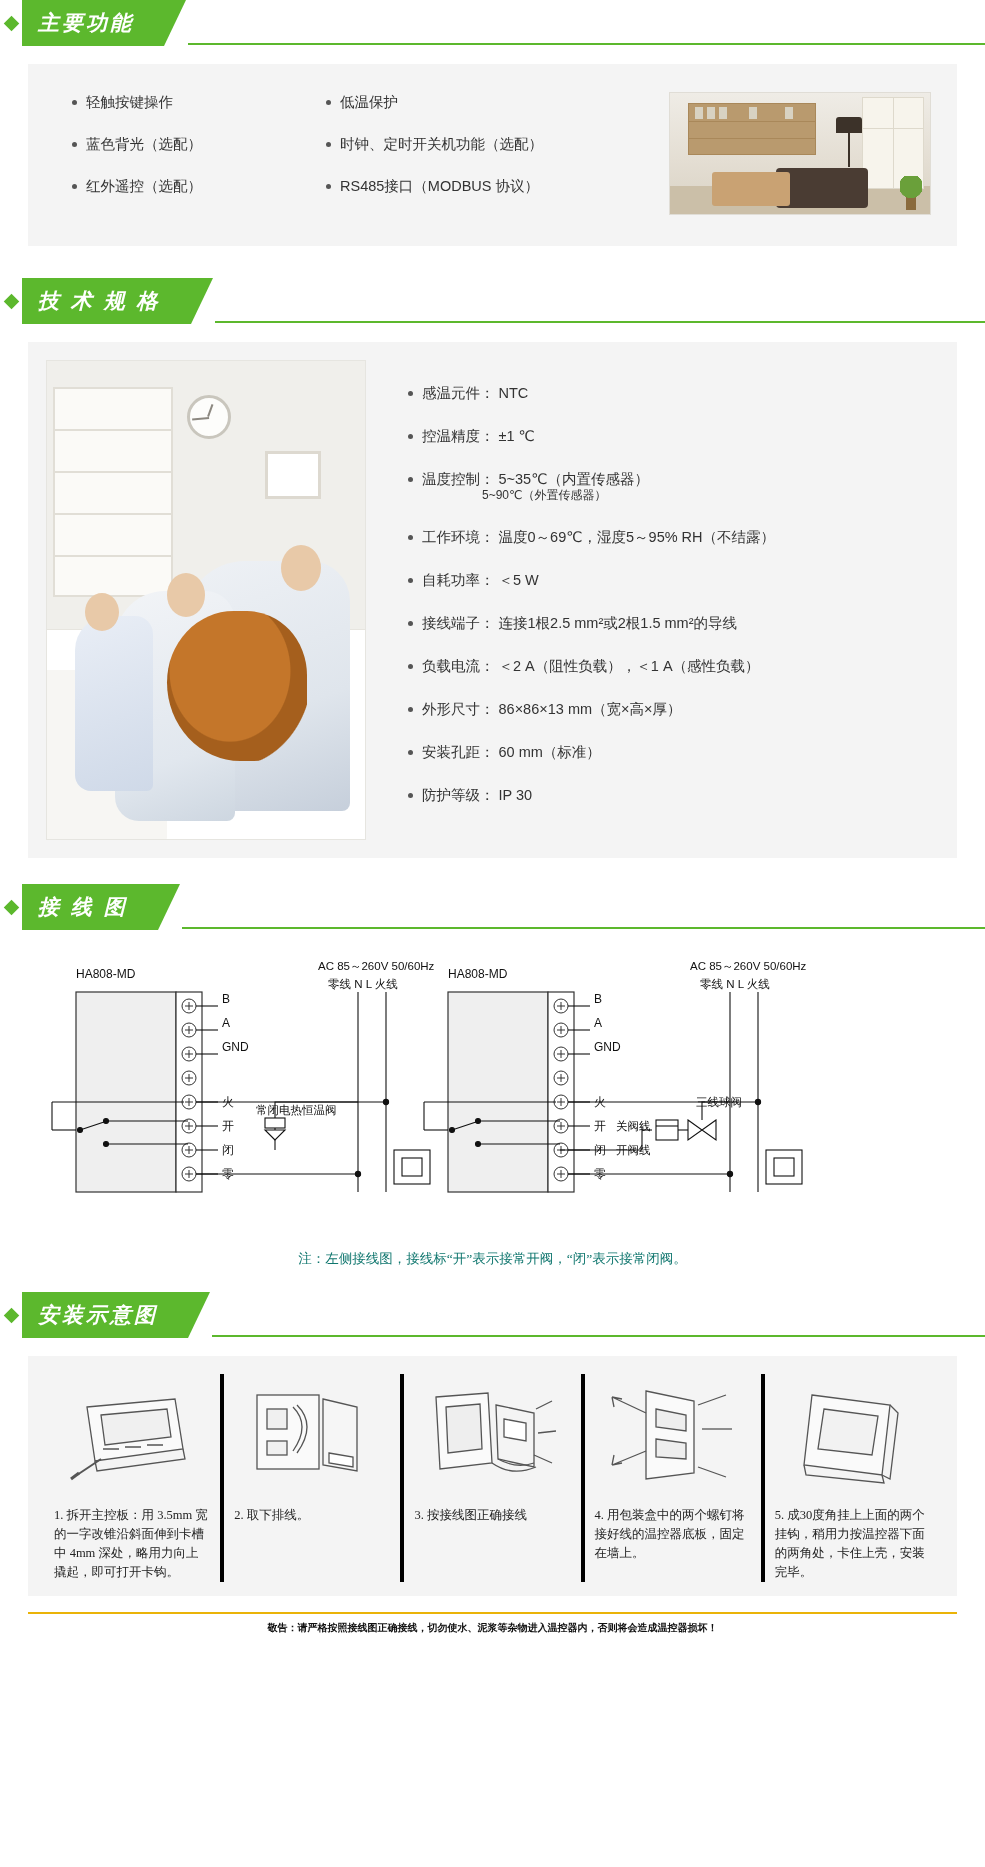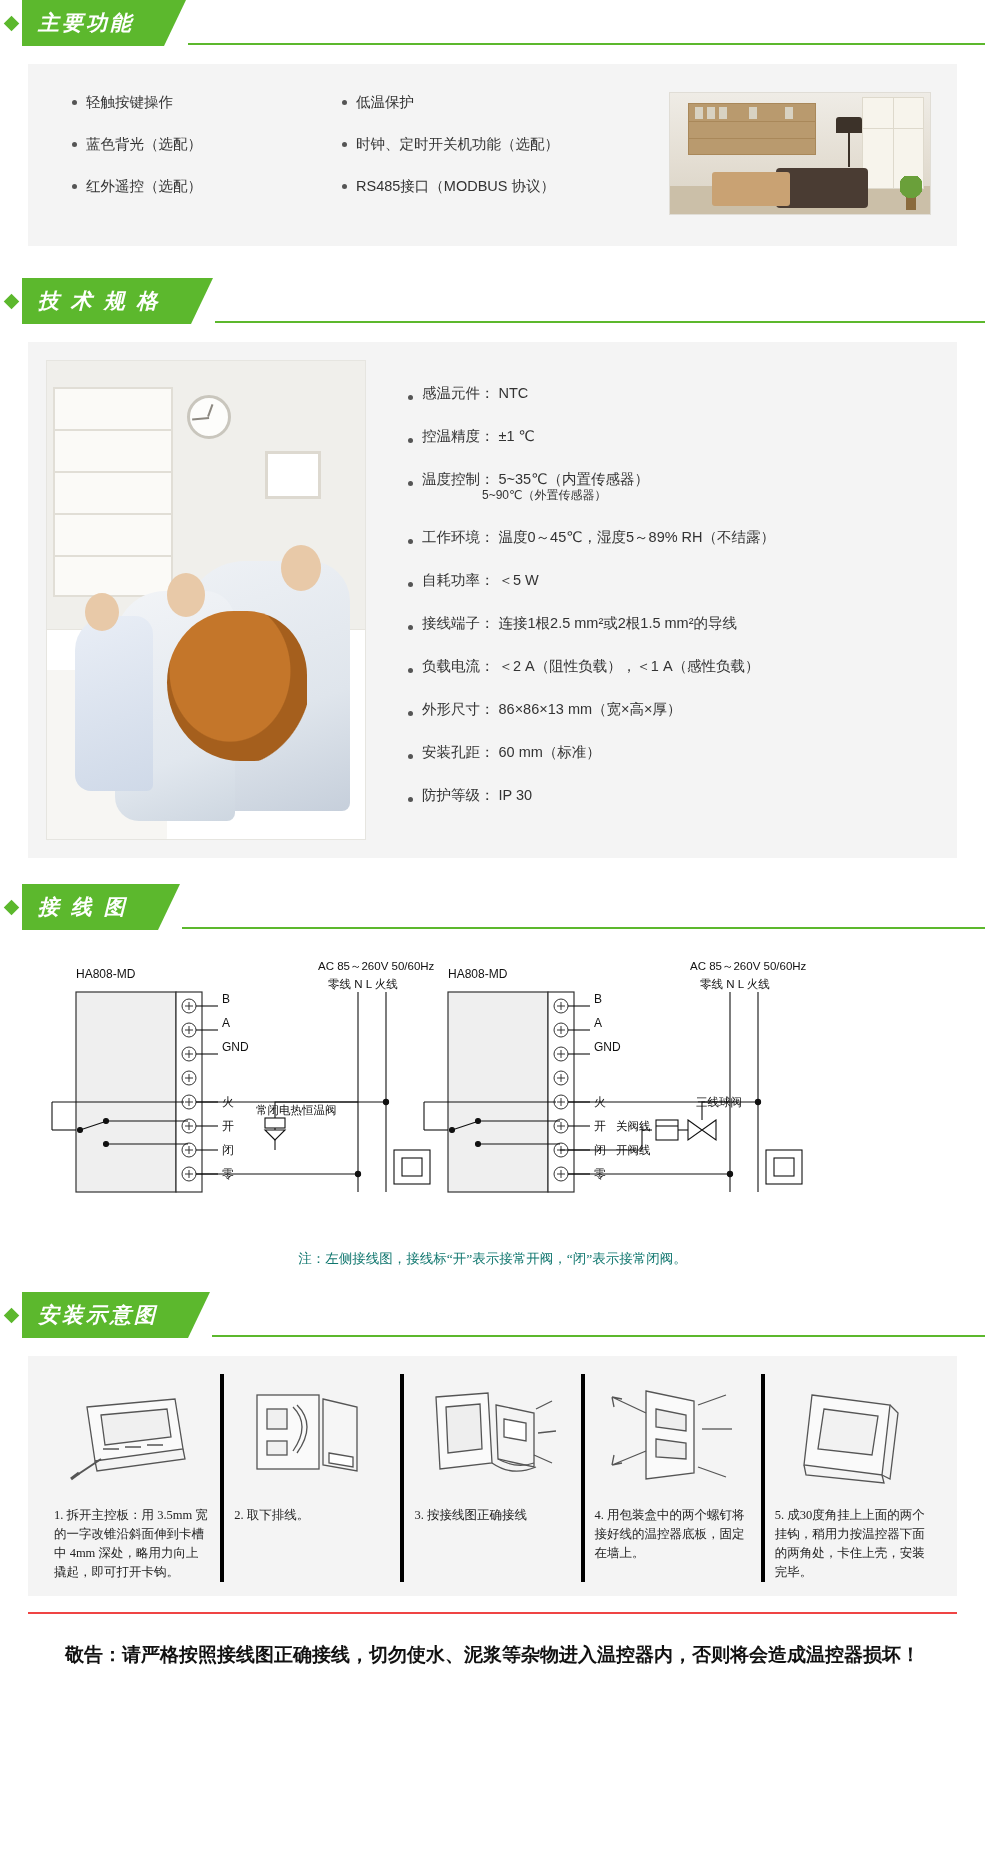--- a/index.html
+++ b/index.html
@@ -68,21 +68,21 @@
   .features-wrap {
     margin: 18px 28px 0 28px;
     background: #f4f4f4;
     display: flex;
     padding: 28px 26px;
     min-height: 178px;
   }
   .feat-cols {
     display: flex;
     flex: 1;
-    gap: 40px;
+    gap: 24px;
     padding-left: 18px;
   }
   .feat-col { width: 230px; }
   .bullet-li {
     display: flex;
     align-items: flex-start;
     font-size: 14.5px;
     color: #333;
     line-height: 20px;
     margin-bottom: 22px;
@@ -225,21 +225,21 @@
   .sp-head1 { left:206px; top:14px; width:40px; height:46px; }
   .sp-head2 { left:92px; top:42px; width:38px; height:44px; }
   .sp-head3 { left:10px; top:62px; width:34px; height:38px; }
 
   .specs-list {
     flex: 1;
     padding: 22px 10px 10px 42px;
   }
   .spec-li {
     display: flex;
-    align-items: center;
+    align-items: flex-start;
     font-size: 14.5px;
     color: #333;
     line-height: 22px;
     margin-bottom: 21px;
   }
   .spec-li .dot {
     width: 5px; height: 5px;
     background: #555;
     border-radius: 50%;
     margin: 9px 9px 0 0;
@@ -287,24 +287,24 @@
     margin-bottom: 12px;
   }
   .step-text {
     font-size: 12.5px;
     color: #222;
     line-height: 19px;
     font-family: "Liberation Serif", serif;
   }
   .warning {
     margin: 16px 28px 0 28px;
-    border-top: 2px solid #ef4444;
-    padding-top: 28px;
+    border-top: 2px solid #eab308;
+    padding-top: 7px;
     text-align: center;
-    font-size: 19px;
+    font-size: 10px;
     font-weight: bold;
     color: #111;
     font-family: "Liberation Serif", serif;
     padding-bottom: 26px;
   }
   svg { display:block; }
 </style>
 </head>
 <body>
 
@@ -409,21 +409,21 @@
           <span class="dot"></span>
           <span>控温精度： ±1 ℃</span>
         </div>
       <div class="spec-li" style="margin-bottom:8px">
           <span class="dot"></span>
           <span>温度控制： 5~35℃（内置传感器）</span>
         </div>
       <div class="spec-sub">5~90℃（外置传感器）</div>
       <div class="spec-li">
           <span class="dot"></span>
-          <span>工作环境： 温度0～45℃，湿度5～89% RH（不结露）</span>
+          <span>工作环境： 温度0～69℃，湿度5～95% RH（不结露）</span>
         </div>
       <div class="spec-li">
           <span class="dot"></span>
           <span>自耗功率： ＜5 W</span>
         </div>
       <div class="spec-li">
           <span class="dot"></span>
           <span>接线端子： 连接1根2.5 mm²或2根1.5 mm²的导线</span>
         </div>
       <div class="spec-li">

